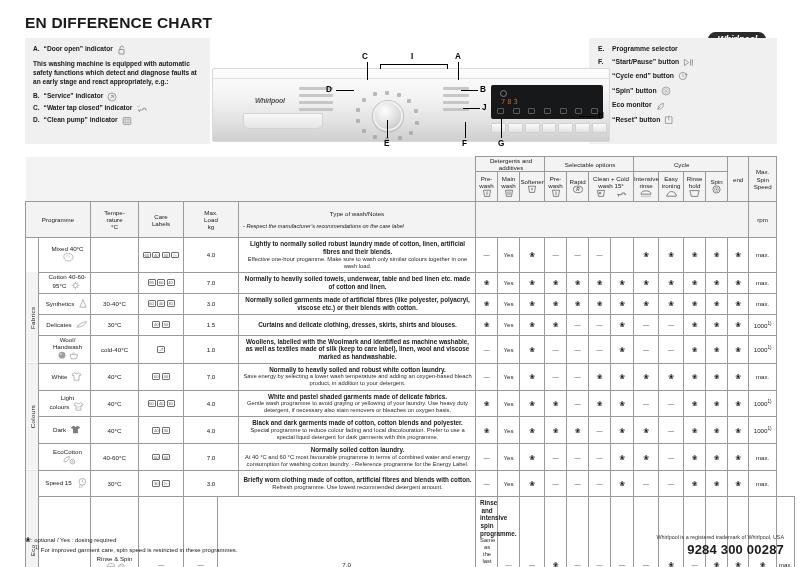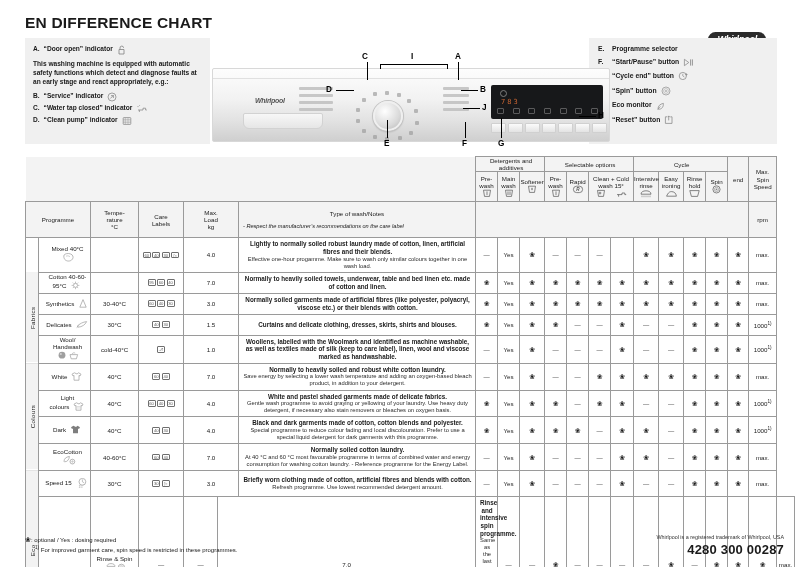--- a/index.html
+++ b/index.html
@@ -798,16 +798,16 @@
     <div>
       <span class="star">❀</span><span>: optional / Yes : dosing required</span>
     </div>
     <div class="l2">
       <span class="sup">1)</span>
       <span>For improved garment care, spin speed is restricted in these programmes.</span>
     </div>
   </div>
   <div class="foot-r">
     <div class="tm">Whirlpool is a registered trademark of Whirlpool, USA</div>
-    <div class="code">4280 300 00287</div>
+    <div class="code">9284 300 00287</div>
   </div>
 
 </div>
 
 </body></html>

